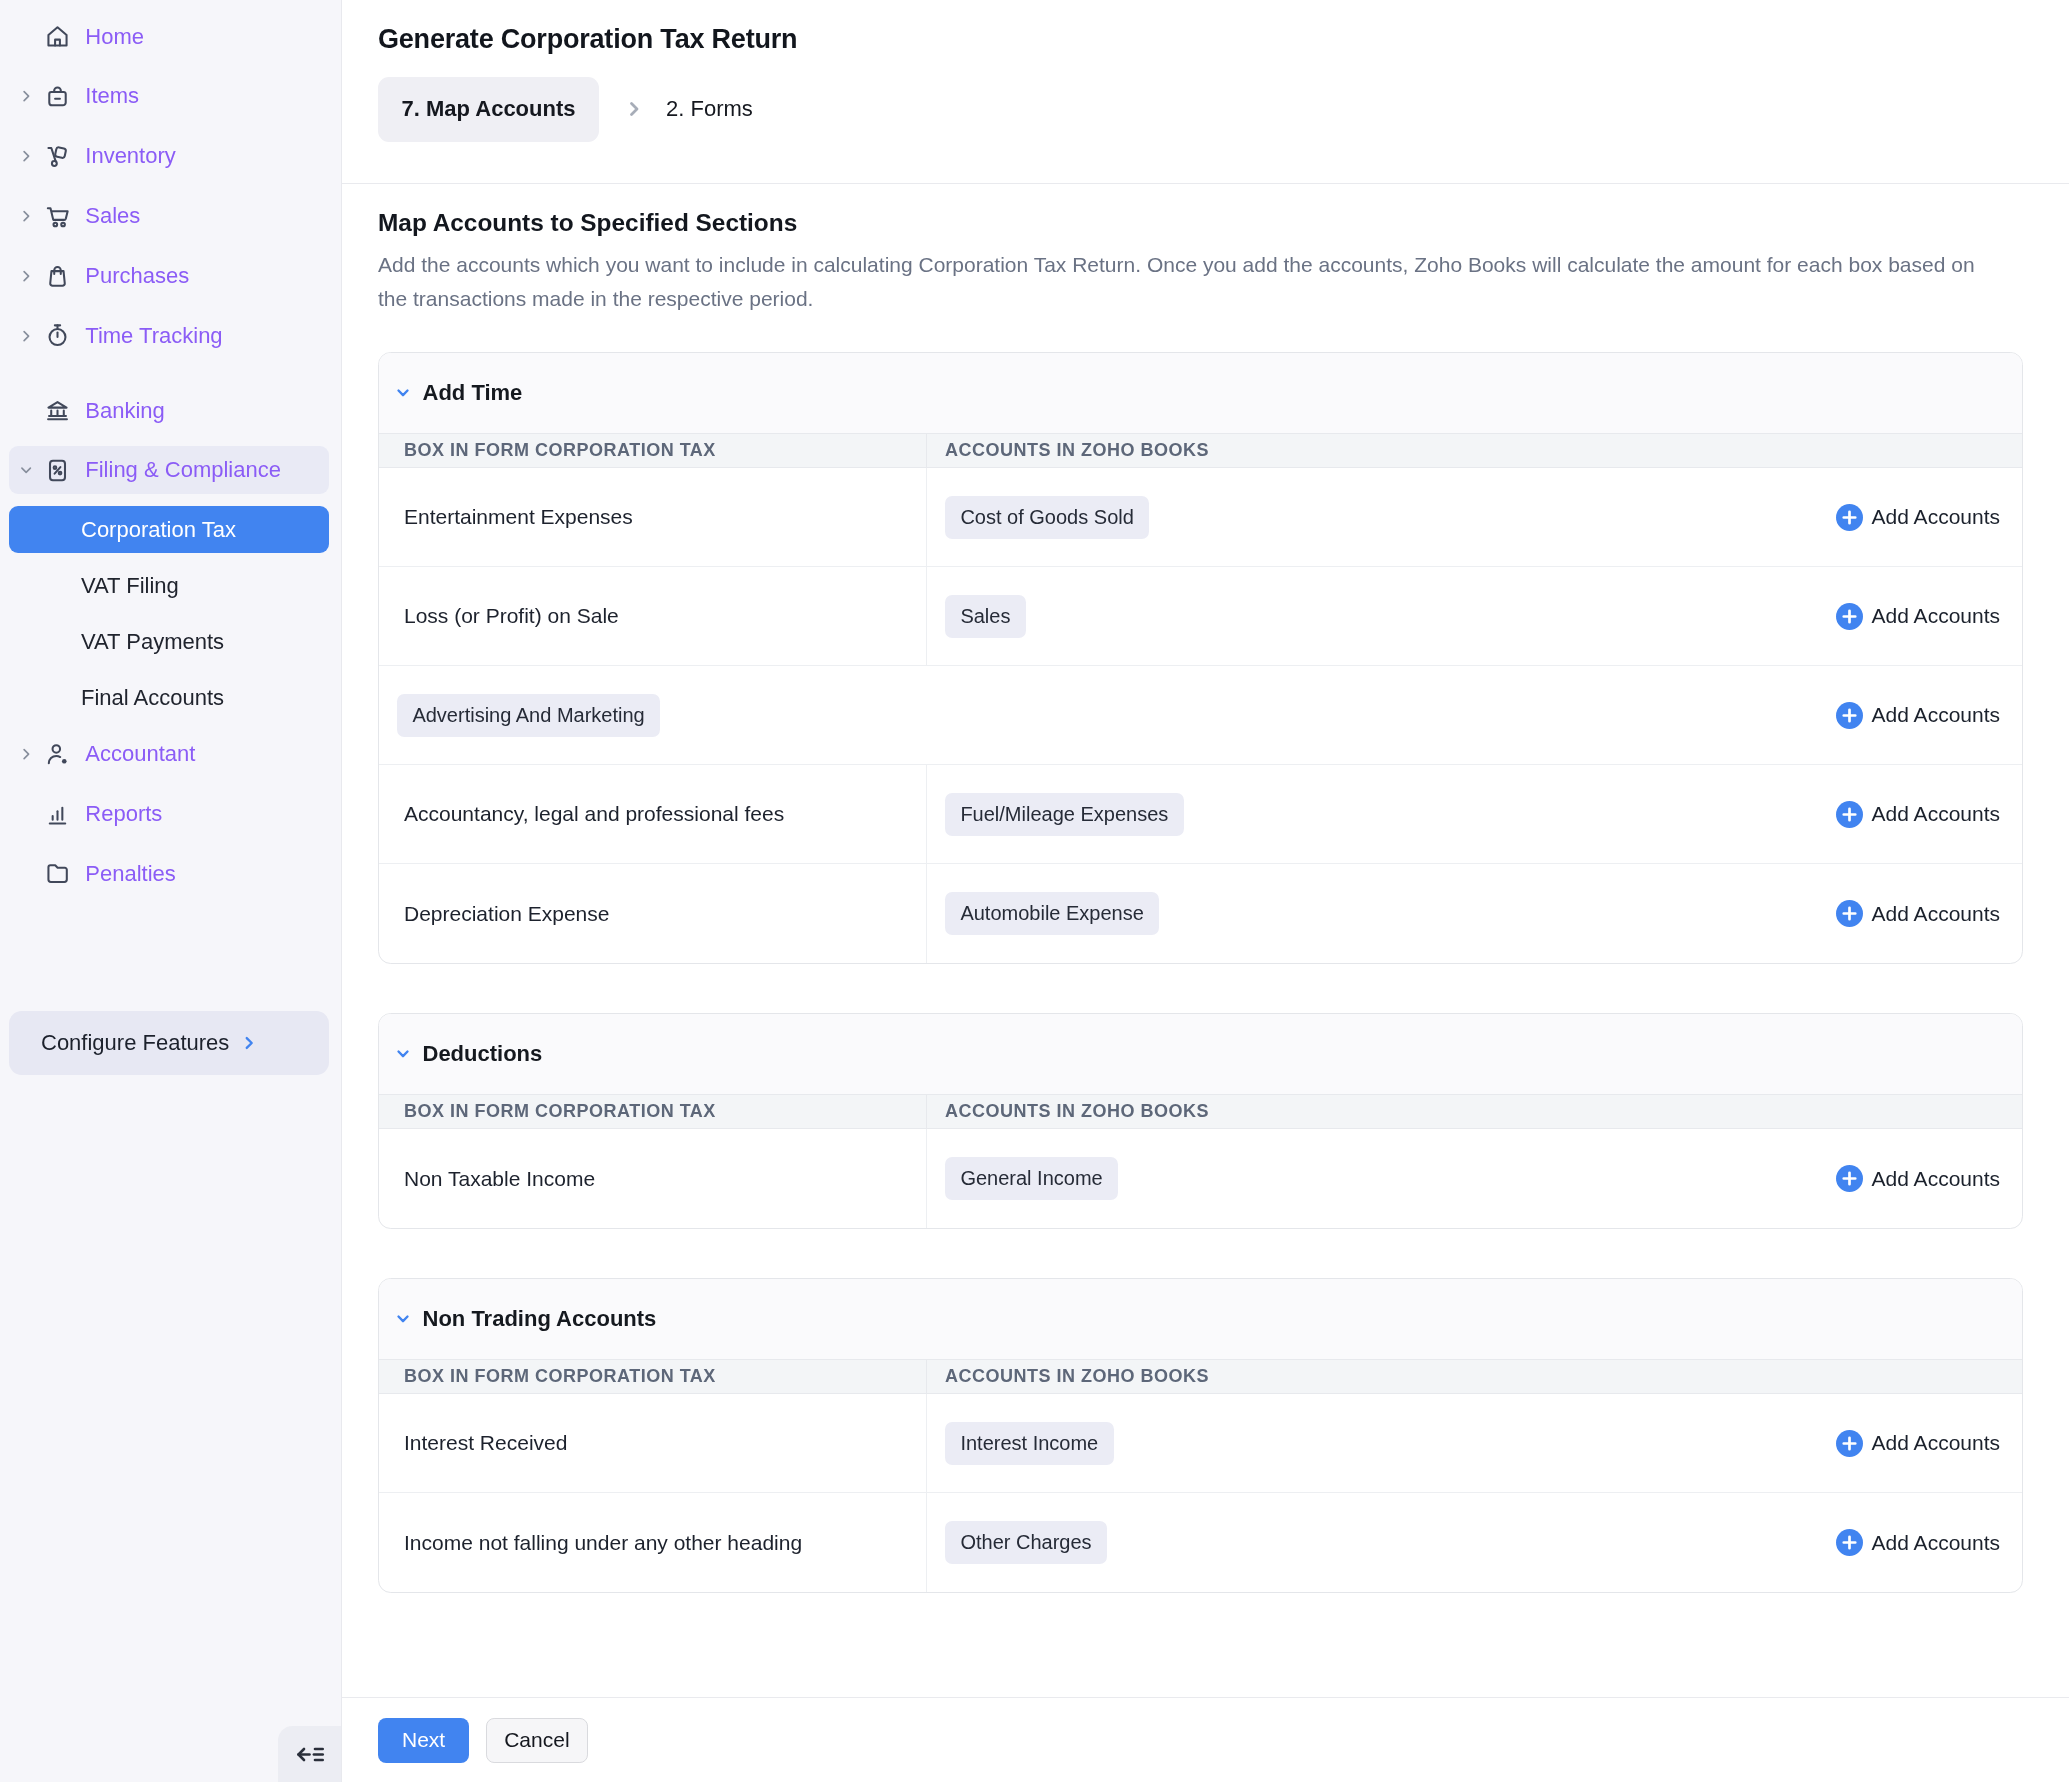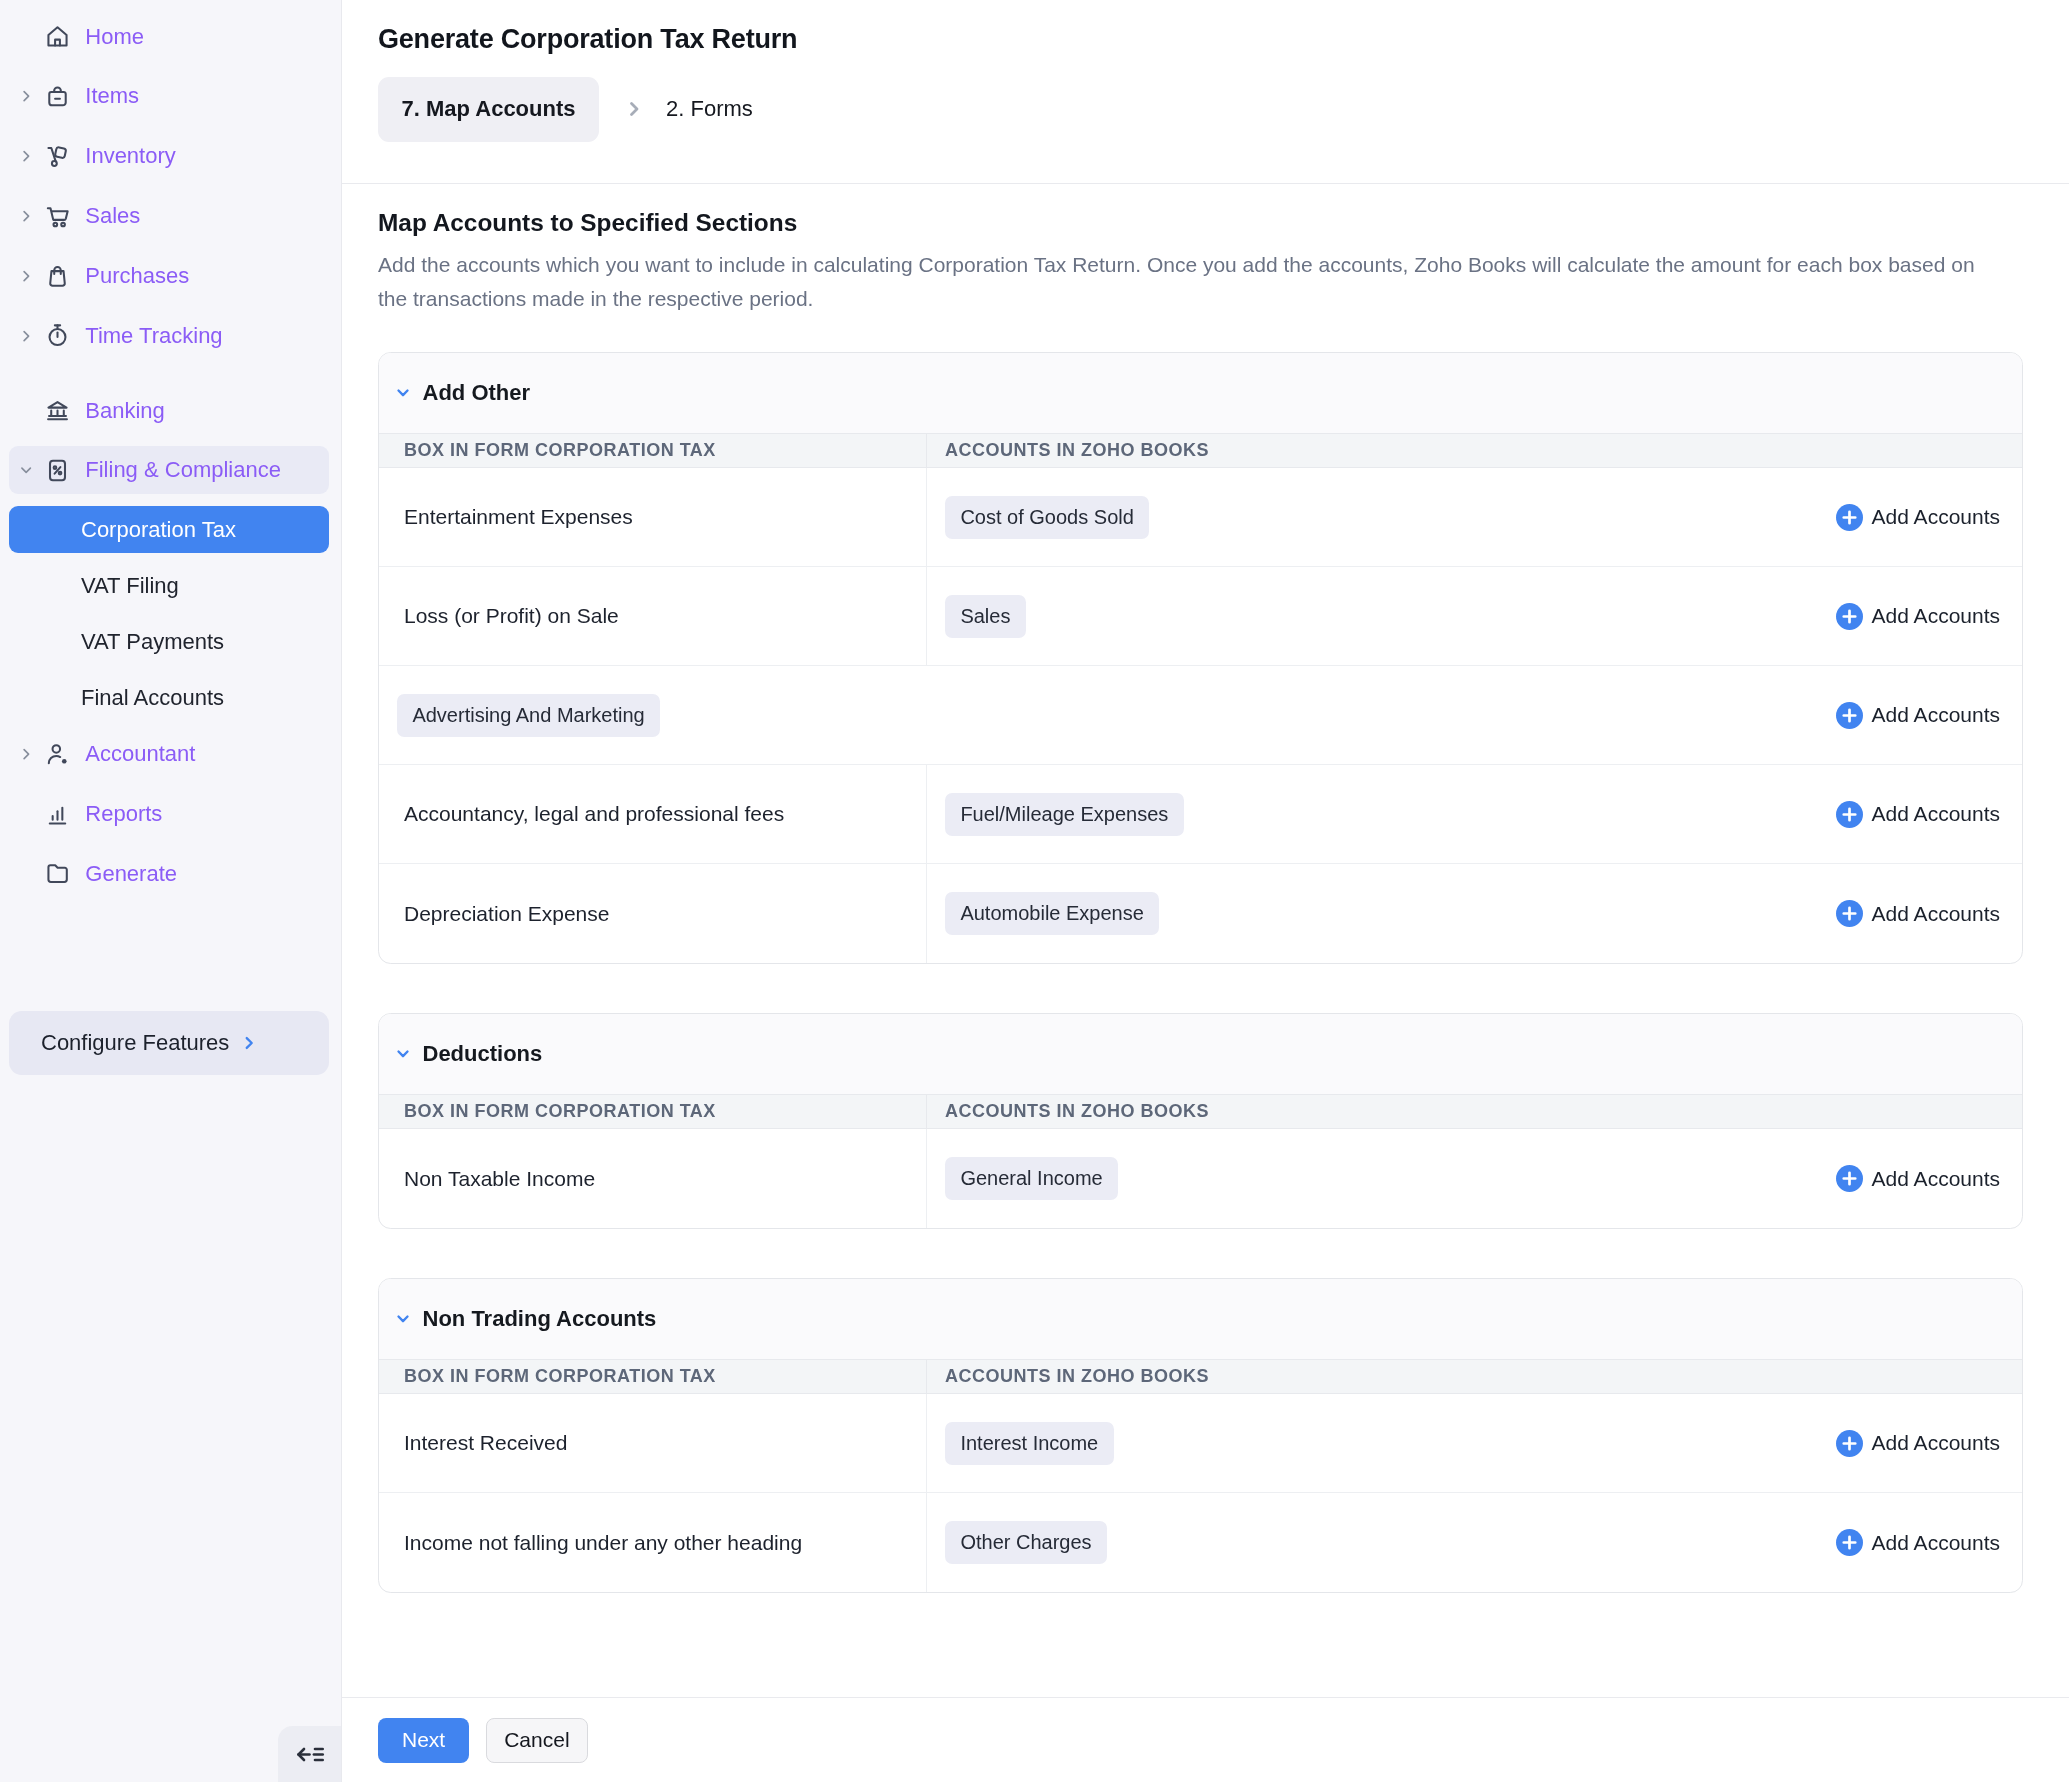--- a/index.html
+++ b/index.html
@@ -272,21 +272,21 @@
         <span class="nav-label">Reports</span>
       </div>
 
       <div class="nav-item">
         <span class="nav-caret"></span>
         <span class="nav-ico">
           <svg width="29" height="29" viewBox="0 0 24 24" fill="none" stroke="#41485a" stroke-width="1.7" stroke-linecap="round" stroke-linejoin="round">
               <path d="M4.5 17 V6.8 a1.6 1.6 0 0 1 1.6 -1.6 h4 l2 2.1 h6 a1.6 1.6 0 0 1 1.6 1.6 V17 a2 2 0 0 1 -2 2 h-11.2 a2 2 0 0 1 -2 -2 Z"></path>
             </svg>
         </span>
-        <span class="nav-label">Generate</span>
+        <span class="nav-label">Penalties</span>
       </div>
 
     </nav>
 
     <button class="configure">
       <span>Configure Features</span>
       <span>
         <svg width="18" height="18" viewBox="0 0 20 20" fill="none" stroke="#4184f0" stroke-width="2.6" stroke-linecap="round" stroke-linejoin="round">
             <path d="M7.5 4.5 L13 10 L7.5 15.5"></path>
           </svg>
@@ -325,21 +325,21 @@
       <h2 class="section-heading">Map Accounts to Specified Sections</h2>
       <p class="section-desc">Add the accounts which you want to include in calculating Corporation Tax Return. Once you add the accounts, Zoho Books will calculate the amount for each box based on the transactions made in the respective period.</p>
 
       <section class="card">
         <div class="card-head">
           <span>
             <svg width="18" height="18" viewBox="0 0 20 20" fill="none" stroke="#4184f0" stroke-width="2.6" stroke-linecap="round" stroke-linejoin="round">
                 <path d="M5 7.2 L10 12.4 L15 7.2"></path>
               </svg>
           </span>
-          <span class="card-title">Add Other</span>
+          <span class="card-title">Add Time</span>
         </div>
         <div class="cols">
           <div class="c1">BOX IN FORM CORPORATION TAX</div>
           <div class="c2">ACCOUNTS IN ZOHO BOOKS</div>
         </div>
 
         <div class="trow">
           <div class="c1">Entertainment Expenses</div>
           <div class="c2">
             <span class="chip">Cost of Goods Sold</span>

